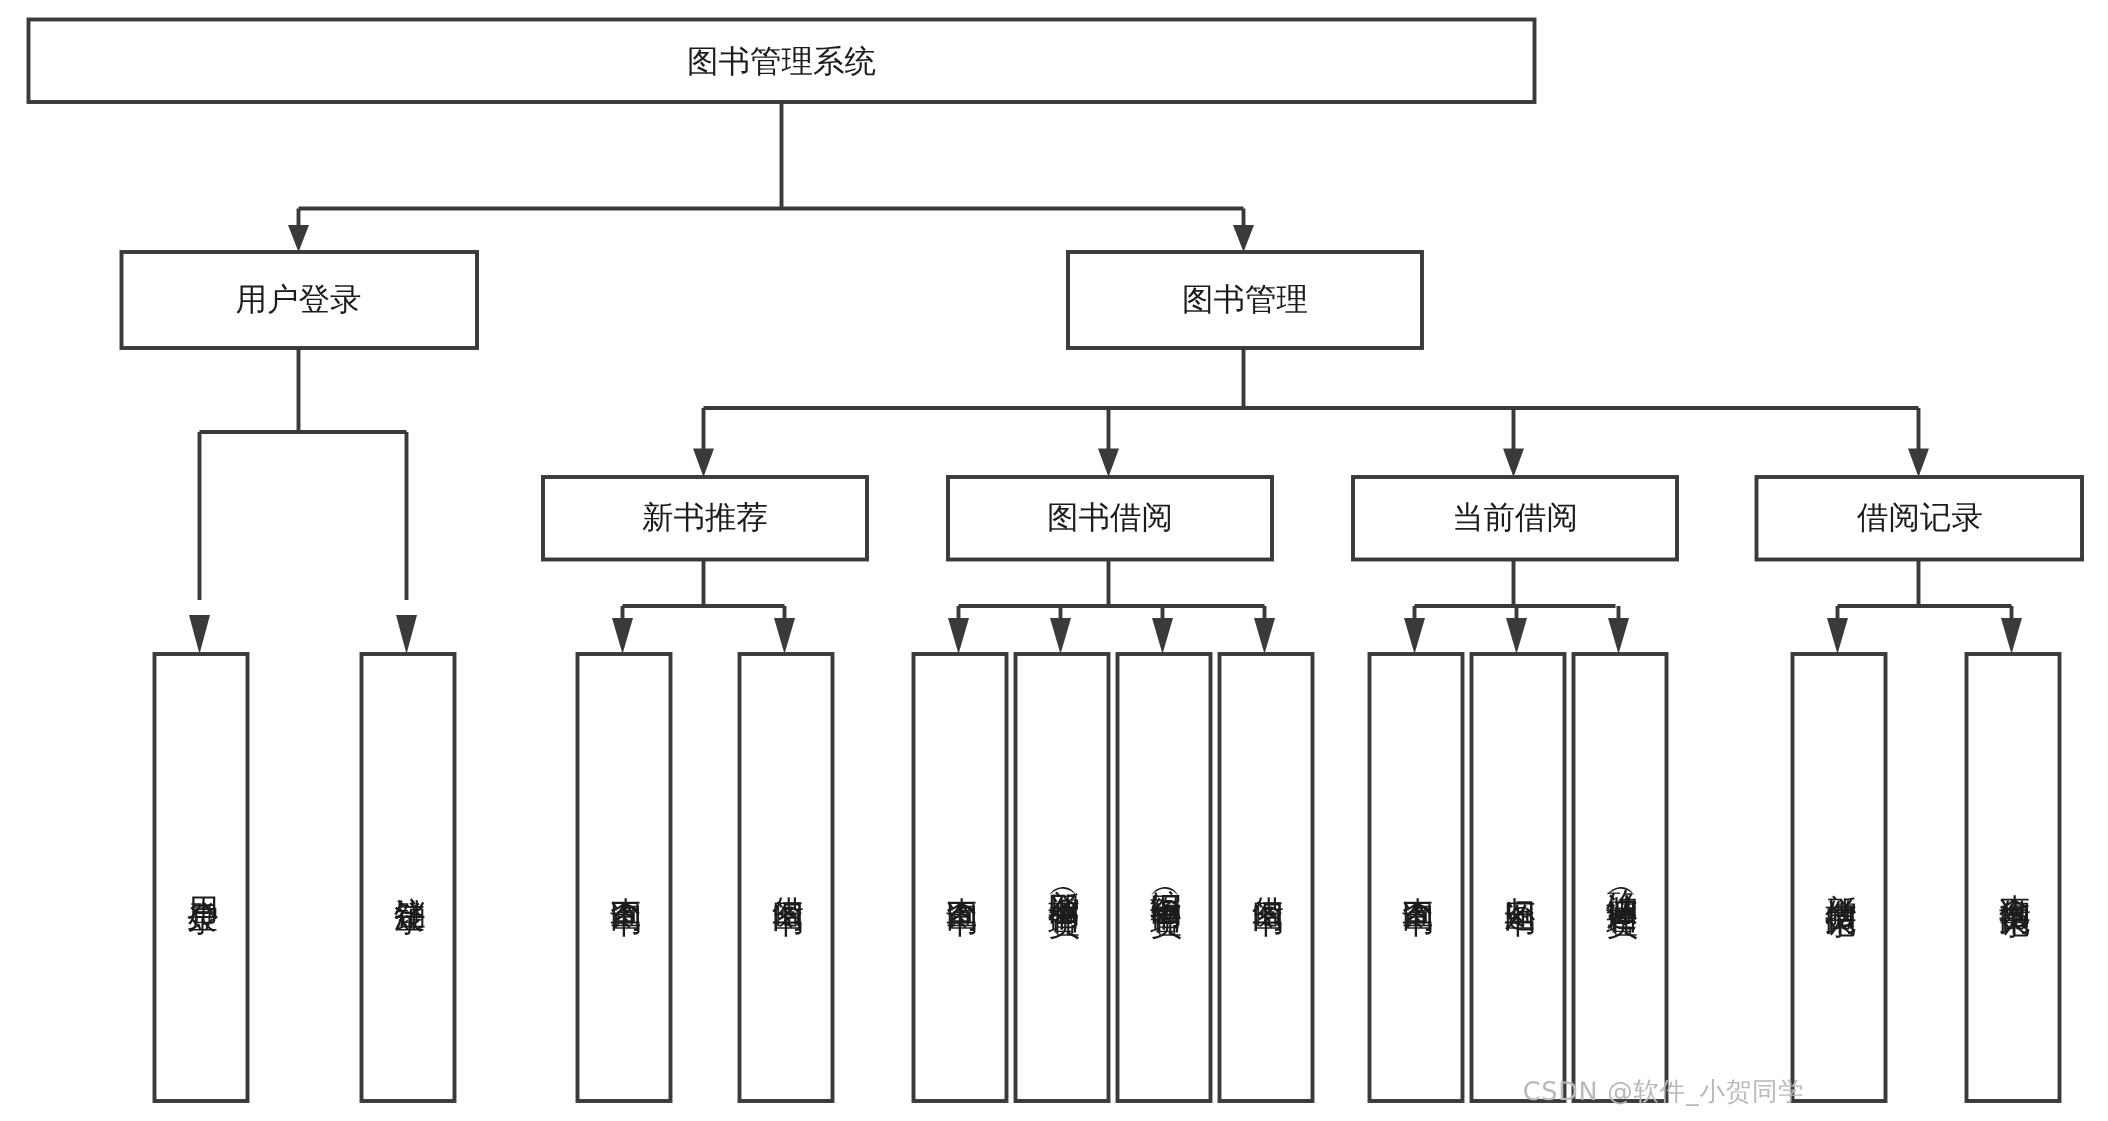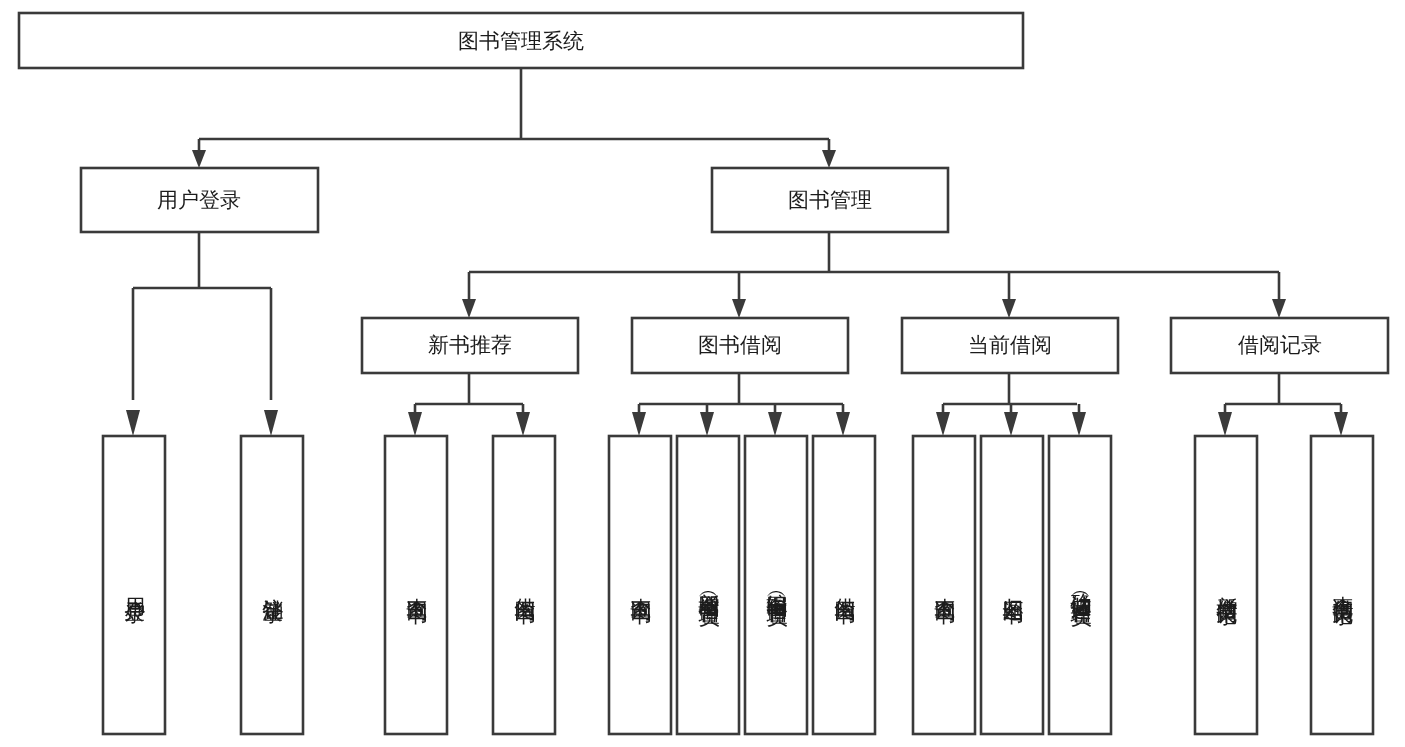--- a/index.html
+++ b/index.html
@@ -234,14 +234,15 @@
       <text class="node-label vertical" x="1226" y="585">新增借阅记录</text>
     </g>
 
     <g>
       <rect class="node-box" x="1311" y="436" width="62" height="298"></rect>
       <text class="node-label vertical" x="1342" y="585">查询借阅记录</text>
     </g>
 
   </svg>
 
+  <div class="watermark">CSDN @软件_小贺同学</div>
 
 </div>
 
 </body></html>

